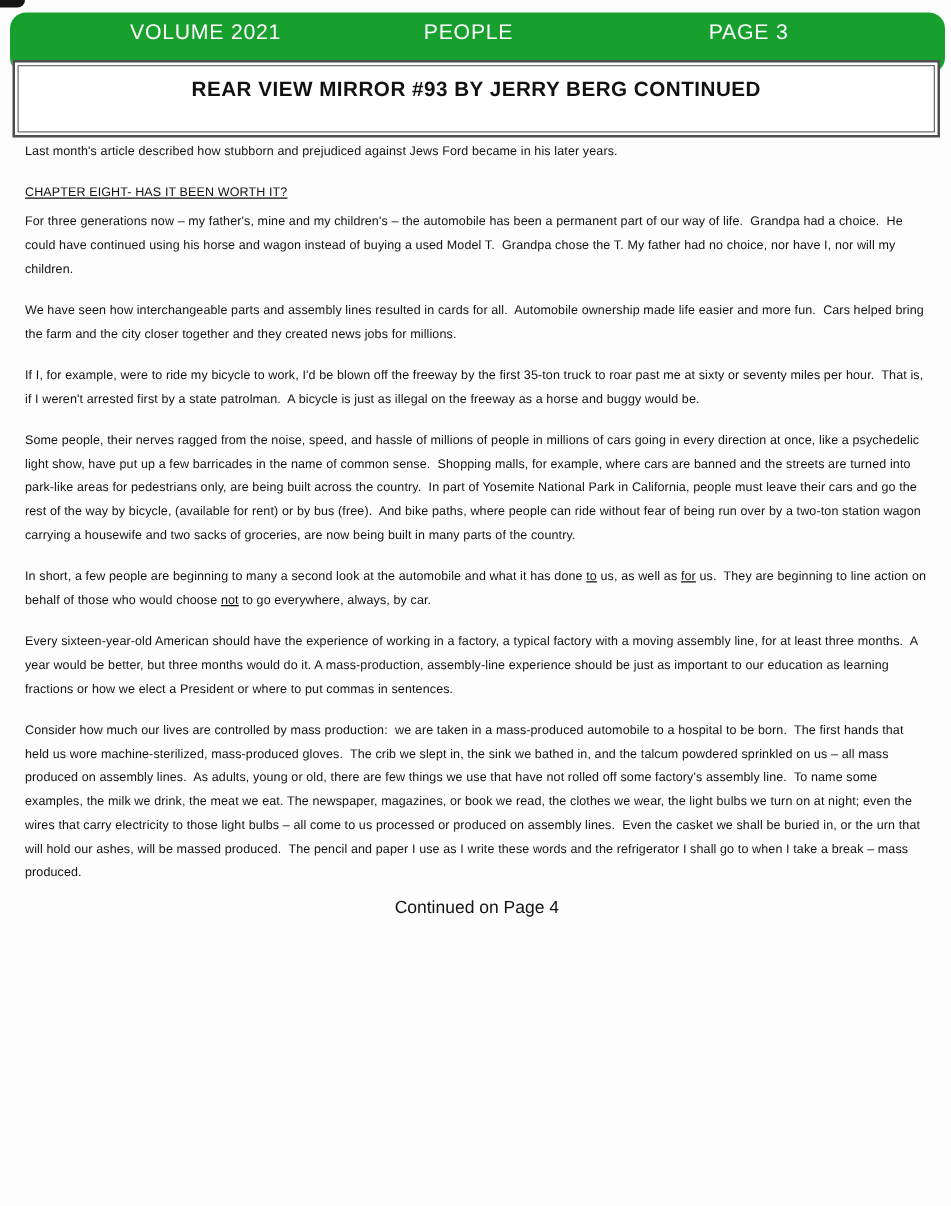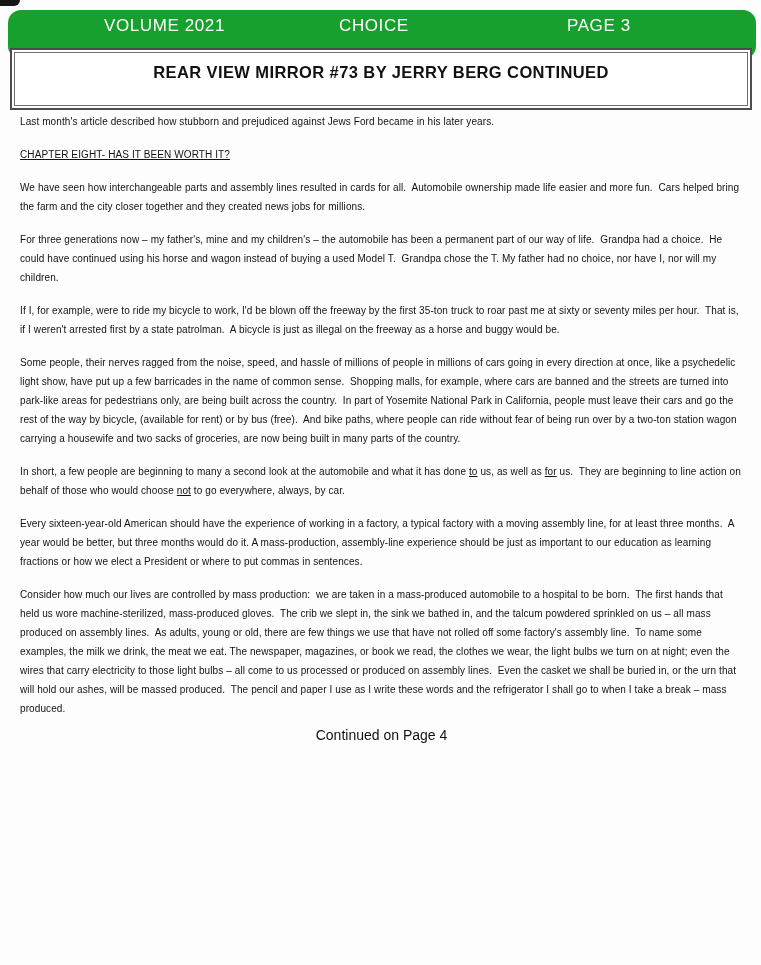--- a/index.html
+++ b/index.html
@@ -64,59 +64,59 @@
     padding: 0 18px 0 20px;
   }
   .content p, .content h2 {
     font-size: 10px;
     font-weight: normal;
     line-height: 19px;
     margin-bottom: 14px;
     white-space: pre-wrap;
     letter-spacing: 0.1px;
   }
-  .heading-pair { margin-bottom: 14px; }
+  .heading-pair { margin-bottom: 4px; }
   .heading-pair h2 { margin-bottom: 0; }
   .u-line { text-decoration: underline; }
   .footer-line {
     text-align: center;
     font-size: 14px;
     line-height: 19px;
     margin-top: -6px;
   }
 </style>
 </head>
 <body>
 
 <div class="scan-mark"></div>
 
 <div class="header-bar" style="--bar-color: #18a02f;">
   <span class="hdr-volume">VOLUME 2021</span>
-  <span class="hdr-month">CHOICE</span>
+  <span class="hdr-month">PEOPLE</span>
   <span class="hdr-page">PAGE 3</span>
 </div>
 
 <div class="title-box-outer">
   <div class="title-box-inner">
-    <h1>REAR VIEW MIRROR #73 BY JERRY BERG CONTINUED</h1>
+    <h1>REAR VIEW MIRROR #93 BY JERRY BERG CONTINUED</h1>
   </div>
 </div>
 
 <div class="content">
 
   <p>Last month's article described how stubborn and prejudiced against Jews Ford became in his later years.</p>
 
 
   <div class="heading-pair">
     <h2 class="u-line">CHAPTER EIGHT- HAS IT BEEN WORTH IT?</h2>
   </div>
 
+  <p>For three generations now – my father's, mine and my children's – the automobile has been a permanent part of our way of life.  Grandpa had a choice.  He could have continued using his horse and wagon instead of buying a used Model T.  Grandpa chose the T. My father had no choice, nor have I, nor will my children.</p>
+
   <p>We have seen how interchangeable parts and assembly lines resulted in cards for all.  Automobile ownership made life easier and more fun.  Cars helped bring the farm and the city closer together and they created news jobs for millions.</p>
-
-  <p>For three generations now – my father's, mine and my children's – the automobile has been a permanent part of our way of life.  Grandpa had a choice.  He could have continued using his horse and wagon instead of buying a used Model T.  Grandpa chose the T. My father had no choice, nor have I, nor will my children.</p>
 
   <p>If I, for example, were to ride my bicycle to work, I'd be blown off the freeway by the first 35-ton truck to roar past me at sixty or seventy miles per hour.  That is, if I weren't arrested first by a state patrolman.  A bicycle is just as illegal on the freeway as a horse and buggy would be.</p>
 
   <p>Some people, their nerves ragged from the noise, speed, and hassle of millions of people in millions of cars going in every direction at once, like a psychedelic light show, have put up a few barricades in the name of common sense.  Shopping malls, for example, where cars are banned and the streets are turned into park-like areas for pedestrians only, are being built across the country.  In part of Yosemite National Park in California, people must leave their cars and go the rest of the way by bicycle, (available for rent) or by bus (free).  And bike paths, where people can ride without fear of being run over by a two-ton station wagon carrying a housewife and two sacks of groceries, are now being built in many parts of the country.</p>
 
   <p><span>In short, a few people are beginning to many a second look at the automobile and what it has done </span><span class="u-line">to</span><span> us, as well as </span><span class="u-line">for</span><span> us.  They are beginning to line action on behalf of those who would choose </span><span class="u-line">not</span><span> to go everywhere, always, by car.</span></p>
 
 
   <p>Every sixteen-year-old American should have the experience of working in a factory, a typical factory with a moving assembly line, for at least three months.  A year would be better, but three months would do it. A mass-production, assembly-line experience should be just as important to our education as learning fractions or how we elect a President or where to put commas in sentences.</p>
 

